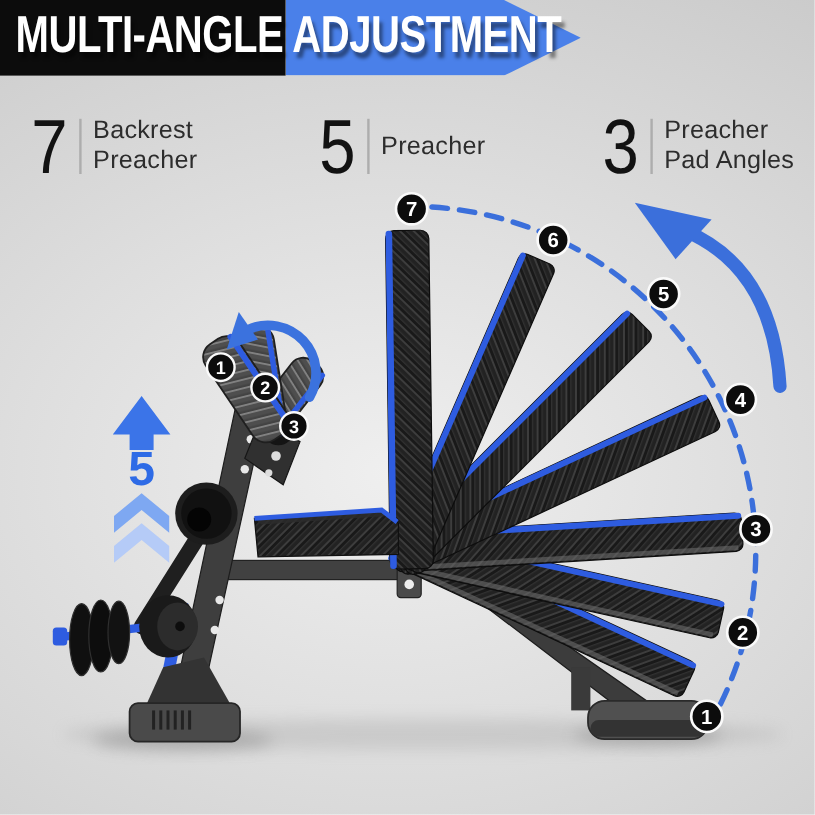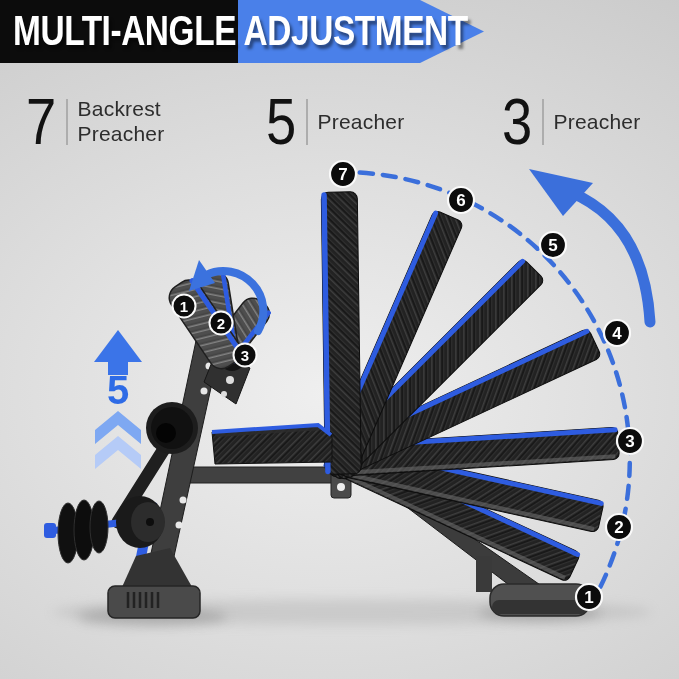--- a/index.html
+++ b/index.html
@@ -61,20 +61,21 @@
     <div class="divider"></div>
     <div class="lines">
       <div>Preacher</div>
     </div>
   </div>
   <div class="feature f3">
     <div class="num">3</div>
     <div class="divider"></div>
     <div class="lines">
       <div>Preacher</div>
+      <div>Pad Angles</div>
     </div>
   </div>
 
   <svg class="diagram" viewBox="0 0 679 679">
     <defs>
       <pattern id="carbonDark" width="8" height="8" patternUnits="userSpaceOnUse" patternTransform="rotate(-45)">
         <rect width="8" height="8" fill="#222222"></rect>
         <rect width="8" height="4" fill="#191919"></rect>
         <line x1="0" y1="0.8" x2="8" y2="0.8" stroke="#424242" stroke-width="1.4"></line>
         <line x1="0" y1="4.6" x2="8" y2="4.6" stroke="#363636" stroke-width="0.8"></line>

